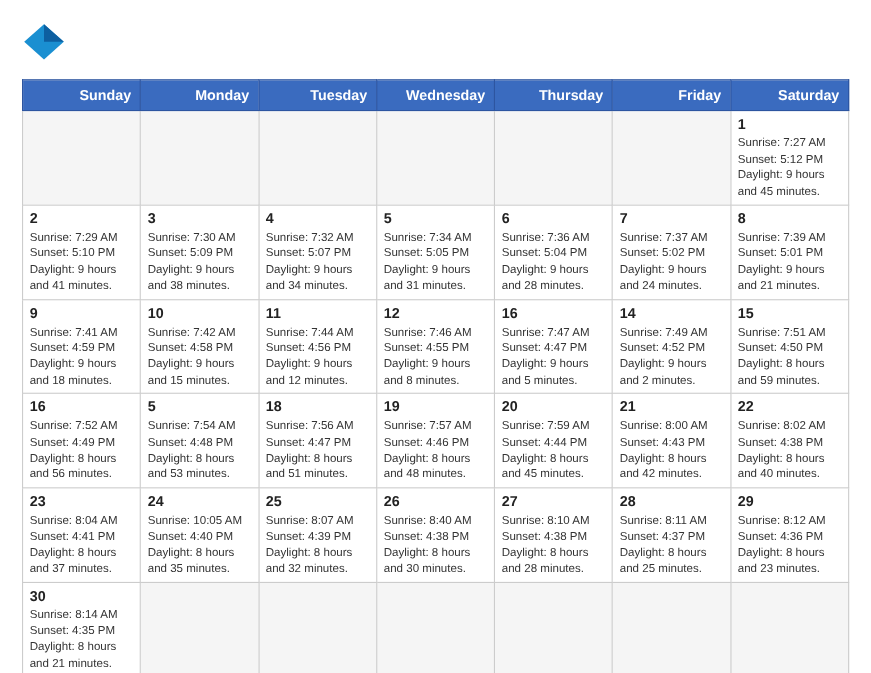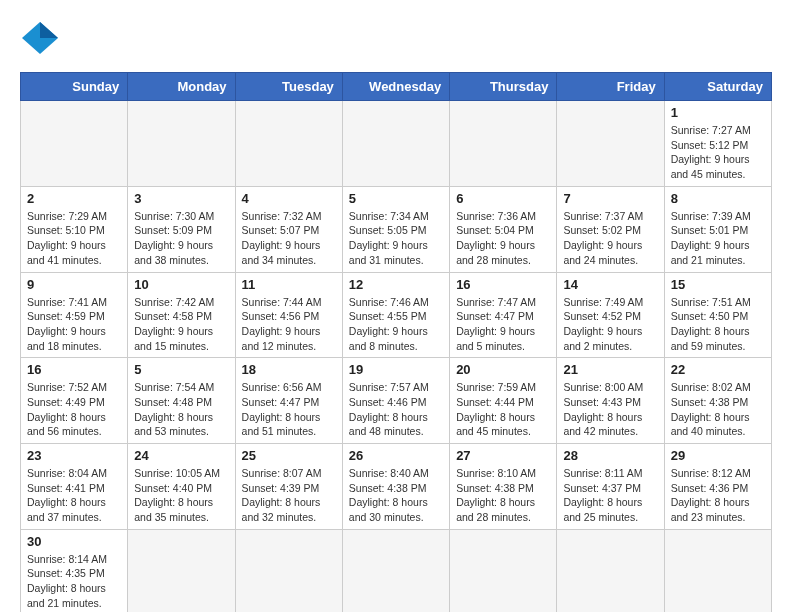--- a/index.html
+++ b/index.html
@@ -228,21 +228,21 @@
 Daylight: 8 hours and 56 minutes.</div>
         </td>
         <td>
           <div class="day-number">5</div>
           <div class="day-info">Sunrise: 7:54 AM
 Sunset: 4:48 PM
 Daylight: 8 hours and 53 minutes.</div>
         </td>
         <td>
           <div class="day-number">18</div>
-          <div class="day-info">Sunrise: 6:56 AM
+          <div class="day-info">Sunrise: 7:56 AM
 Sunset: 4:47 PM
 Daylight: 8 hours and 51 minutes.</div>
         </td>
         <td>
           <div class="day-number">19</div>
           <div class="day-info">Sunrise: 7:57 AM
 Sunset: 4:46 PM
 Daylight: 8 hours and 48 minutes.</div>
         </td>
         <td>

